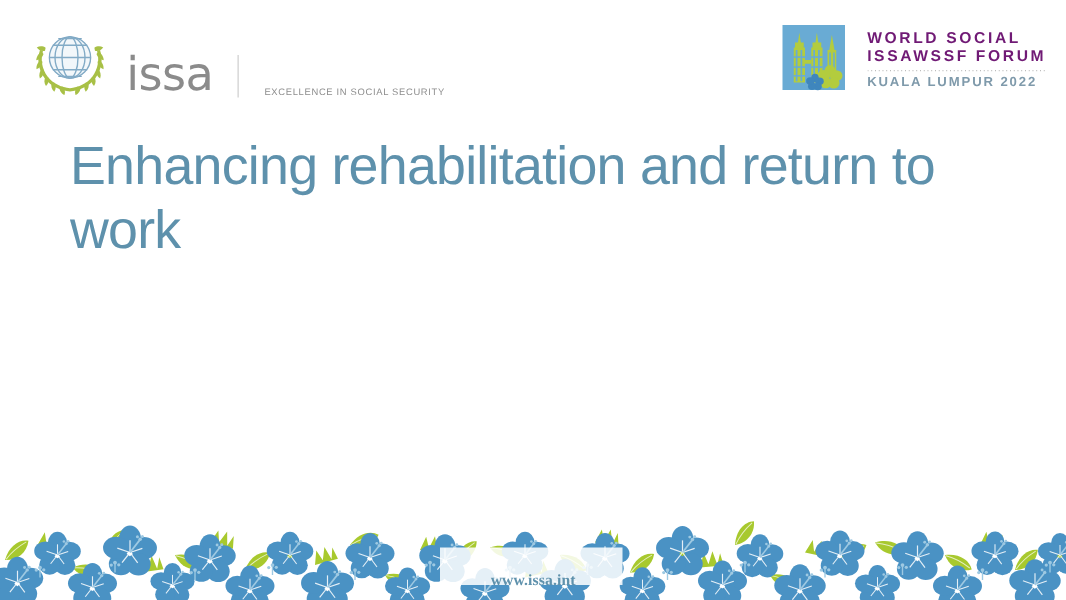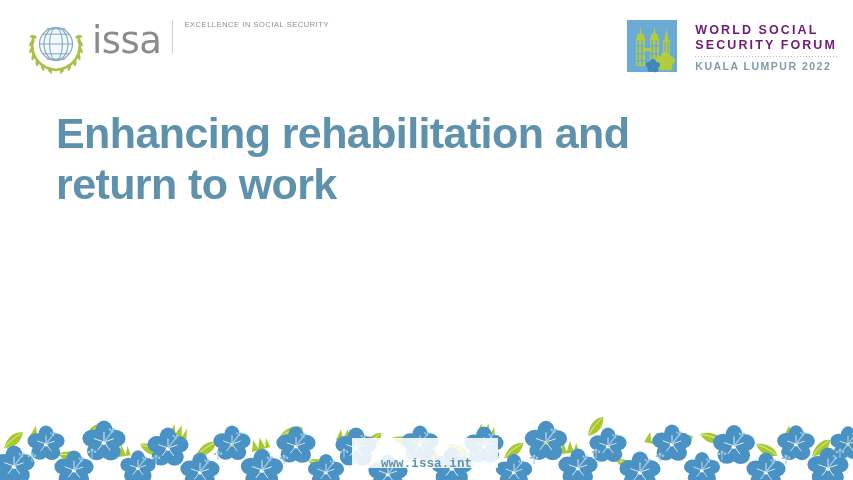--- a/index.html
+++ b/index.html
@@ -23,22 +23,23 @@
     background: #ffffff;
     overflow: hidden;
   }
 
   
   .issa-logo {
     position: absolute;
     left: 22px;
     top: 20px;
     display: flex;
-    align-items: flex-start;
+    align-items: flex-end;
     height: 58px;
+    gap: 9px;
   }
   .issa-emblem { width: 68px; height: 56px; display: block; }
   .issa-word {
     font-family: "DejaVu Sans", sans-serif;
     font-size: 37px;
     color: #8b8b8b;
     letter-spacing: -0.5px;
     line-height: 1;
     margin-left: 2px;
     margin-top: 2px;
@@ -96,21 +97,21 @@
     white-space: nowrap;
   }
 
   
   .title {
     position: absolute;
     left: 56px;
     top: 108px;
     width: 700px;
     font-family: "Liberation Sans", sans-serif;
-    font-weight: 700;
+    font-weight: 400;
     font-size: 43px;
     line-height: 51px;
     letter-spacing: -0.6px;
     color: #5e91ac;
   }
 
   
   .language {
     position: absolute;
     left: 56px;
@@ -137,21 +138,21 @@
   
   .footer-text {
     position: absolute;
     left: 0;
     bottom: 8px;
     width: 853px;
     text-align: center;
     pointer-events: none;
   }
   .footer-line {
-    font-family: Liberation Mono, monospace;
+    font-family: Liberation Serif, serif;
     font-weight: 700;
     font-size: 12.5px;
     line-height: 15px;
     color: #5e91ac;
     letter-spacing: 0.1px;
   }
 </style>
 </head>
 <body>
 
@@ -249,21 +250,21 @@
           <ellipse cx="0" cy="-3.6" rx="3" ry="3.4"></ellipse>
           <ellipse cx="3.6" cy="-1" rx="3.4" ry="3"></ellipse>
           <ellipse cx="2.2" cy="3.2" rx="3.2" ry="3"></ellipse>
           <ellipse cx="-2.4" cy="3" rx="3.2" ry="3"></ellipse>
           <ellipse cx="-3.8" cy="-1.2" rx="3.3" ry="3"></ellipse>
         </g>
       </svg>
     </span>
     <div class="wssf-text">
       <div class="wssf-line1">WORLD SOCIAL</div>
-      <div class="wssf-line2">SECURITY FORUM</div>
+      <div class="wssf-line2">ISSAWSSF FORUM</div>
       <div class="wssf-rule"></div>
       <div class="wssf-line3">KUALA LUMPUR 2022</div>
     </div>
   </div>
 
   <h1 class="title">Enhancing rehabilitation and return to work</h1>
 
 
   <div class="floral-band">
     <svg viewBox="0 0 853 66" xmlns="http://www.w3.org/2000/svg" preserveAspectRatio="none">

